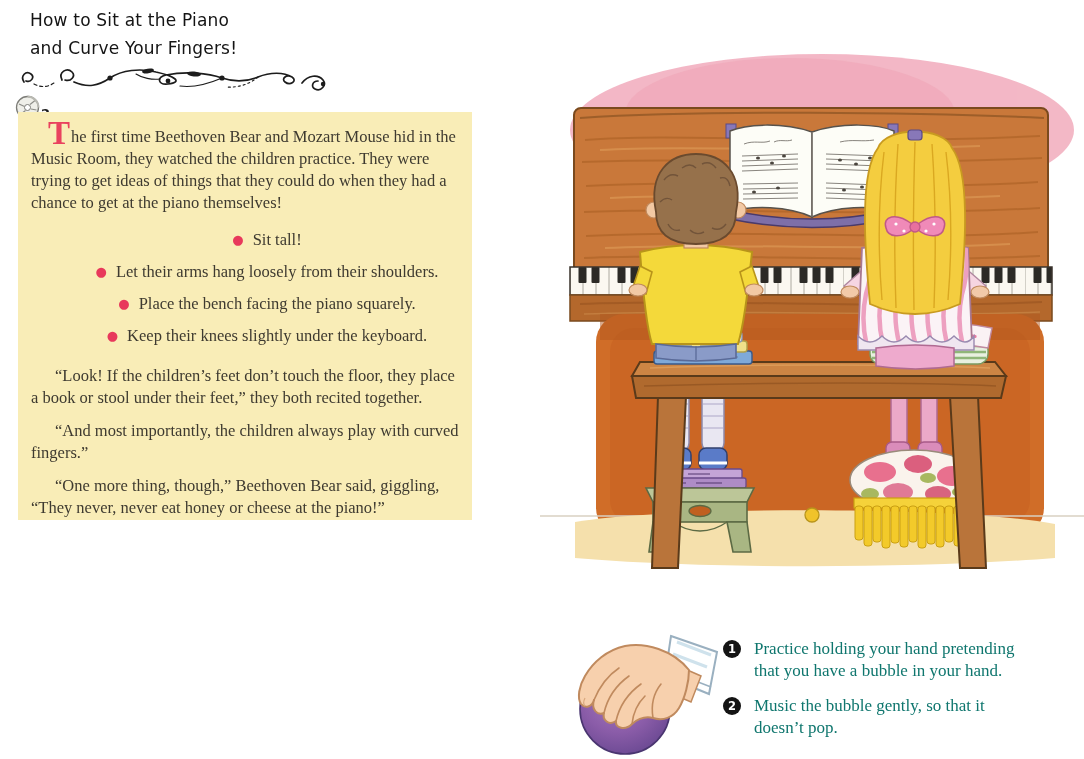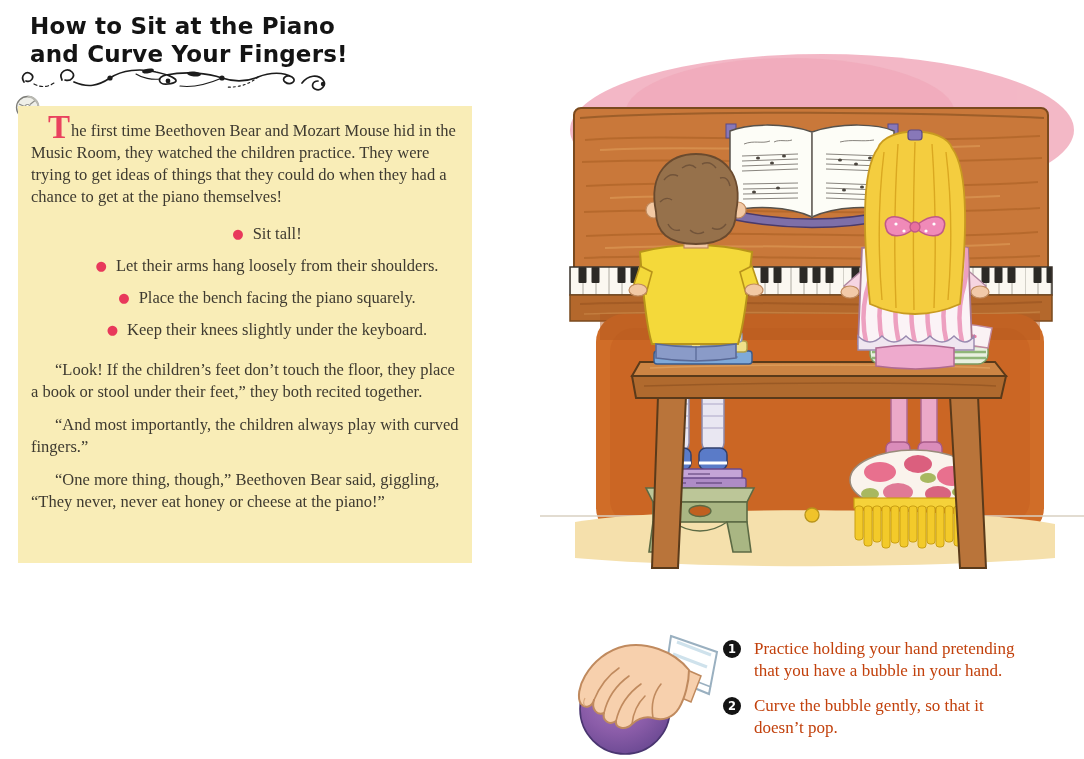--- a/index.html
+++ b/index.html
@@ -2,33 +2,33 @@
 <html><head>
 <meta charset="utf-8">
 <style>
   * { box-sizing: border-box; }
   html,body { margin:0; padding:0; }
   body {
     width:1084px; height:759px; position:relative; overflow:hidden;
     background:#ffffff; font-family:"Liberation Serif", serif; color:#3e3a30;
   }
   .page-title {
-    position:absolute; left:30px; top:12px;
-    font-family:"DejaVu Sans", sans-serif; font-weight:bold;
-    font-size:23px; line-height:28px; color:#141414; letter-spacing:0.2px;
+    position:absolute; left:30px; top:6px;
+    font-family:"DejaVu Sans", sans-serif; font-weight:normal;
+    font-size:17px; line-height:28px; color:#141414; letter-spacing:0.2px;
   }
   .flourish { position:absolute; left:18px; top:60px; width:312px; height:36px; }
   .cd-row { position:absolute; left:15px; top:95px; display:flex; align-items:flex-end; }
   .cd-row svg { display:block; }
   .track-num {
     font-family:"DejaVu Sans", sans-serif; font-weight:bold; font-size:13px;
     color:#1a1a1a; margin:0 0 -1px 1px;
   }
   .story-panel {
-    position:absolute; left:18px; top:106px; width:454px; height:457px;
+    position:absolute; left:18px; top:112px; width:454px; height:408px;
     background:#f9edb7; padding:14px 13px 0 13px;
     font-size:16.5px; line-height:22px; color:#3e3a30;
   }
   .story-panel p { margin:0 0 11px 0; text-indent:24px; }
   .story-panel p.p1 { text-indent:17px; margin-bottom:12px; }
   .raised-cap {
     font-size:33px; line-height:1px; font-weight:bold; color:#e9425e;
     vertical-align:-2px; letter-spacing:1px;
   }
   .story-italic { }
@@ -40,21 +40,21 @@
   }
   .illustration { position:absolute; left:540px; top:52px; width:544px; height:523px; }
   .hand-illo { position:absolute; left:533px; top:610px; width:192px; height:148px; }
   .exercise { position:absolute; left:723px; top:638px; width:312px; }
   .exercise-item { display:flex; gap:13px; margin-bottom:13px; }
   .num-circle {
     flex:0 0 18px; width:18px; height:18px; border-radius:50%; background:#141414;
     color:#ffffff; font-family:"DejaVu Sans", sans-serif; font-weight:bold;
     font-size:11.5px; line-height:18px; text-align:center; margin-top:2px;
   }
-  .exercise-text { font-size:17px; line-height:22px; color:#c2410c; }
+  .exercise-text { font-size:17px; line-height:22px; color:#0f766e; }
 </style>
 </head>
 <body>
 
 <div class="page-title">
   <div>How to Sit at the Piano</div>
   <div>and Curve Your Fingers!</div>
 </div>
 
 <svg class="flourish" viewBox="0 0 312 36">
@@ -411,15 +411,15 @@
   </g>
 </svg>
 
 <div class="exercise">
   <div class="exercise-item">
     <span class="num-circle">1</span>
     <div class="exercise-text">Practice holding your hand pretending that you have a bubble in your hand.</div>
   </div>
   <div class="exercise-item">
     <span class="num-circle">2</span>
-    <div class="exercise-text">Curve the bubble gently, so that it doesn’t pop.</div>
+    <div class="exercise-text">Music the bubble gently, so that it doesn’t pop.</div>
   </div>
 </div>
 
 </body></html>

